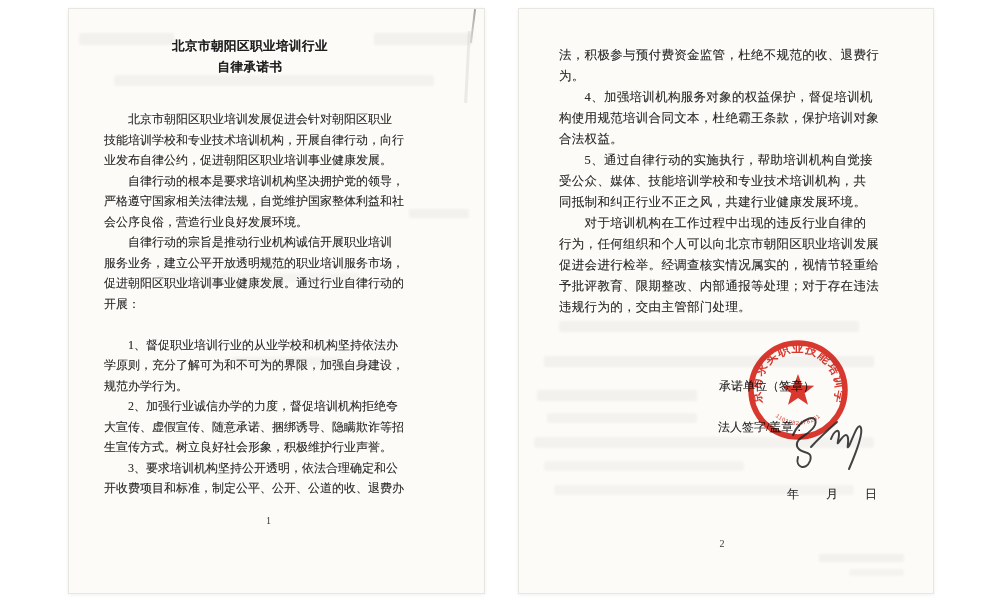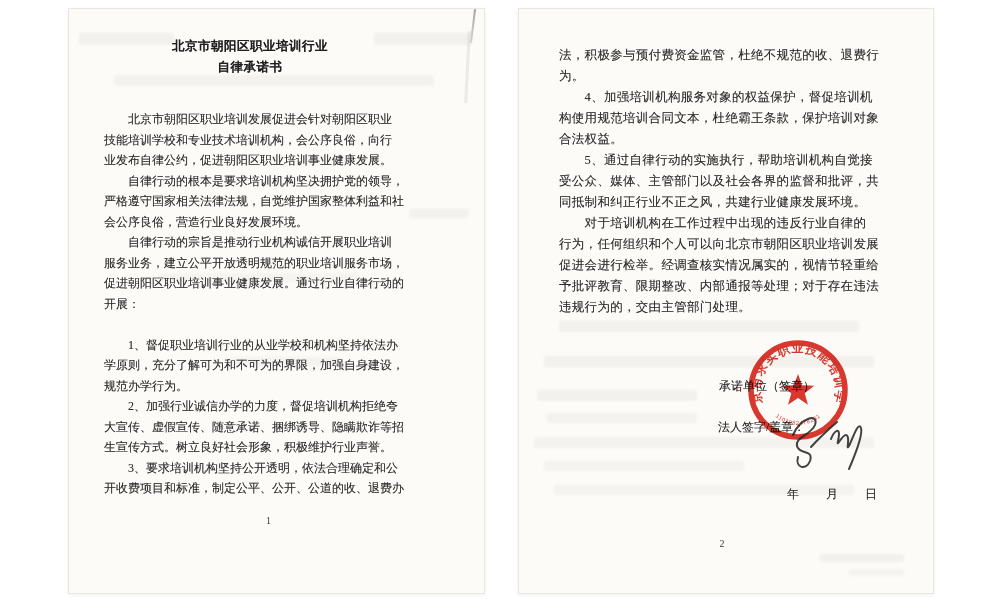--- a/index.html
+++ b/index.html
@@ -52,21 +52,21 @@
     <div class="crease" id="crease-dark"></div>
     <div class="crease" id="crease-light"></div>
 
     <div class="title-block">
       <div>北京市朝阳区职业培训行业</div>
       <div>自律承诺书</div>
     </div>
 
     <div class="body-col">
       <div class="bl">　　北京市朝阳区职业培训发展促进会针对朝阳区职业</div>
-      <div class="bl">技能培训学校和专业技术培训机构，会公序良俗，向行</div>
+      <div class="bl">技能培训学校和专业技术培训机构，开展自律行动，向行</div>
       <div class="bl">业发布自律公约，促进朝阳区职业培训事业健康发展。</div>
       <div class="bl">　　自律行动的根本是要求培训机构坚决拥护党的领导，</div>
       <div class="bl">严格遵守国家相关法律法规，自觉维护国家整体利益和社</div>
       <div class="bl">会公序良俗，营造行业良好发展环境。</div>
       <div class="bl">　　自律行动的宗旨是推动行业机构诚信开展职业培训</div>
       <div class="bl">服务业务，建立公平开放透明规范的职业培训服务市场，</div>
       <div class="bl">促进朝阳区职业培训事业健康发展。通过行业自律行动的</div>
       <div class="bl">开展：</div>
       <div class="bl"></div>
       <div class="bl">　　1、督促职业培训行业的从业学校和机构坚持依法办</div>
@@ -94,21 +94,21 @@
     <div class="ghost" style="left:300px;top:545px;width:85px;height:8px;"></div>
     <div class="ghost" style="left:330px;top:560px;width:55px;height:7px;opacity:.06;"></div>
 
     <div class="body-col">
       <div class="bl">法，积极参与预付费资金监管，杜绝不规范的收、退费行</div>
       <div class="bl">为。</div>
       <div class="bl">　　4、加强培训机构服务对象的权益保护，督促培训机</div>
       <div class="bl">构使用规范培训合同文本，杜绝霸王条款，保护培训对象</div>
       <div class="bl">合法权益。</div>
       <div class="bl">　　5、通过自律行动的实施执行，帮助培训机构自觉接</div>
-      <div class="bl">受公众、媒体、主管部门以及社会各界的监督和批评，共</div>
+      <div class="bl">受公众、媒体、技能培训学校和专业技术培训机构，共</div>
       <div class="bl">同抵制和纠正行业不正之风，共建行业健康发展环境。</div>
       <div class="bl">　　对于培训机构在工作过程中出现的违反行业自律的</div>
       <div class="bl">行为，任何组织和个人可以向北京市朝阳区职业培训发展</div>
       <div class="bl">促进会进行检举。经调查核实情况属实的，视情节轻重给</div>
       <div class="bl">予批评教育、限期整改、内部通报等处理；对于存在违法</div>
       <div class="bl">违规行为的，交由主管部门处理。</div>
     </div>
 
     <div class="sig-label" id="sig-unit">承诺单位（签章）</div>
     <div class="sig-label" id="sig-legal">法人签字/盖章：</div>

